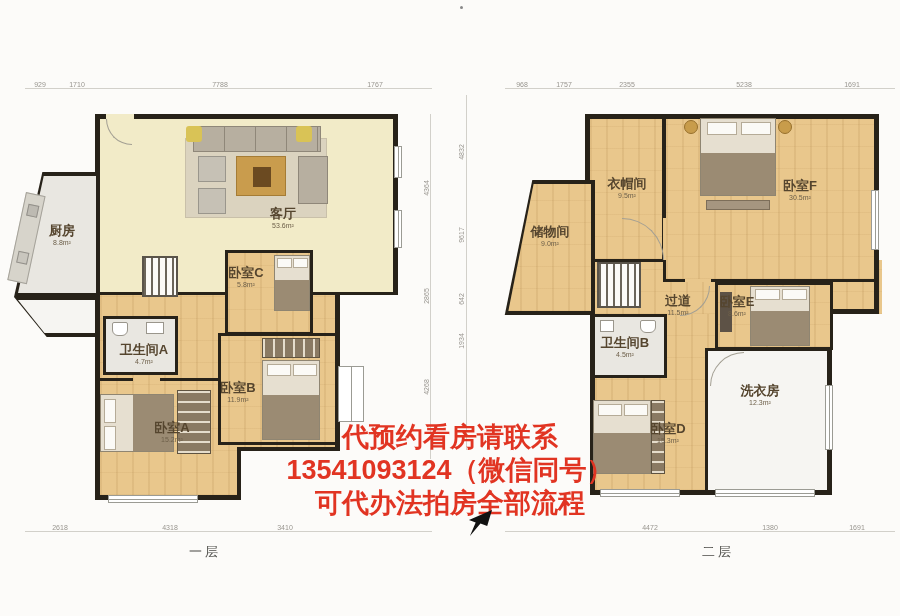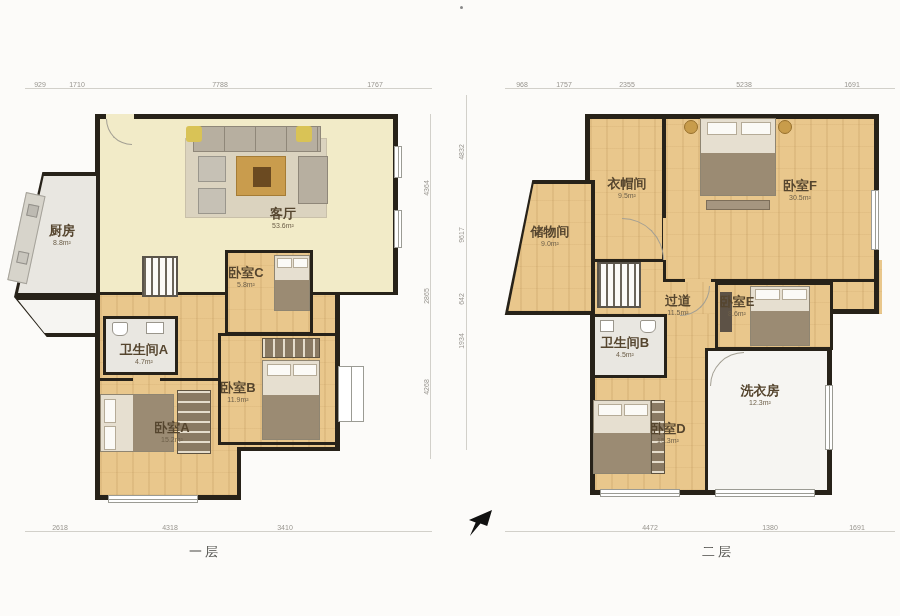--- a/index.html
+++ b/index.html
@@ -267,16 +267,19 @@
     <div class="rname">卧室D</div>
     <div class="rarea">15.3m²</div>
   </div>
 
   <div class="abs floorlabel" style="left:278px;top:543px;">二层</div>
 </div>
 
 <div class="abs" style="left:460px;top:6px;width:3px;height:3px;background:#888;border-radius:50%;"></div>
 
 <div class="abs wm" style="left:285px;top:421px;width:330px;">
+  <div>代预约看房请联系</div>
+  <div>13541093124（微信同号）</div>
+  <div>可代办法拍房全部流程</div>
 </div>
 
 <div class="abs" style="left:468px;top:510px;width:24px;height:26px;background:#111;
             clip-path:polygon(8% 100%,32% 48%,4% 38%,100% 0,80% 62%,52% 52%);"></div>
 
 </body></html>

